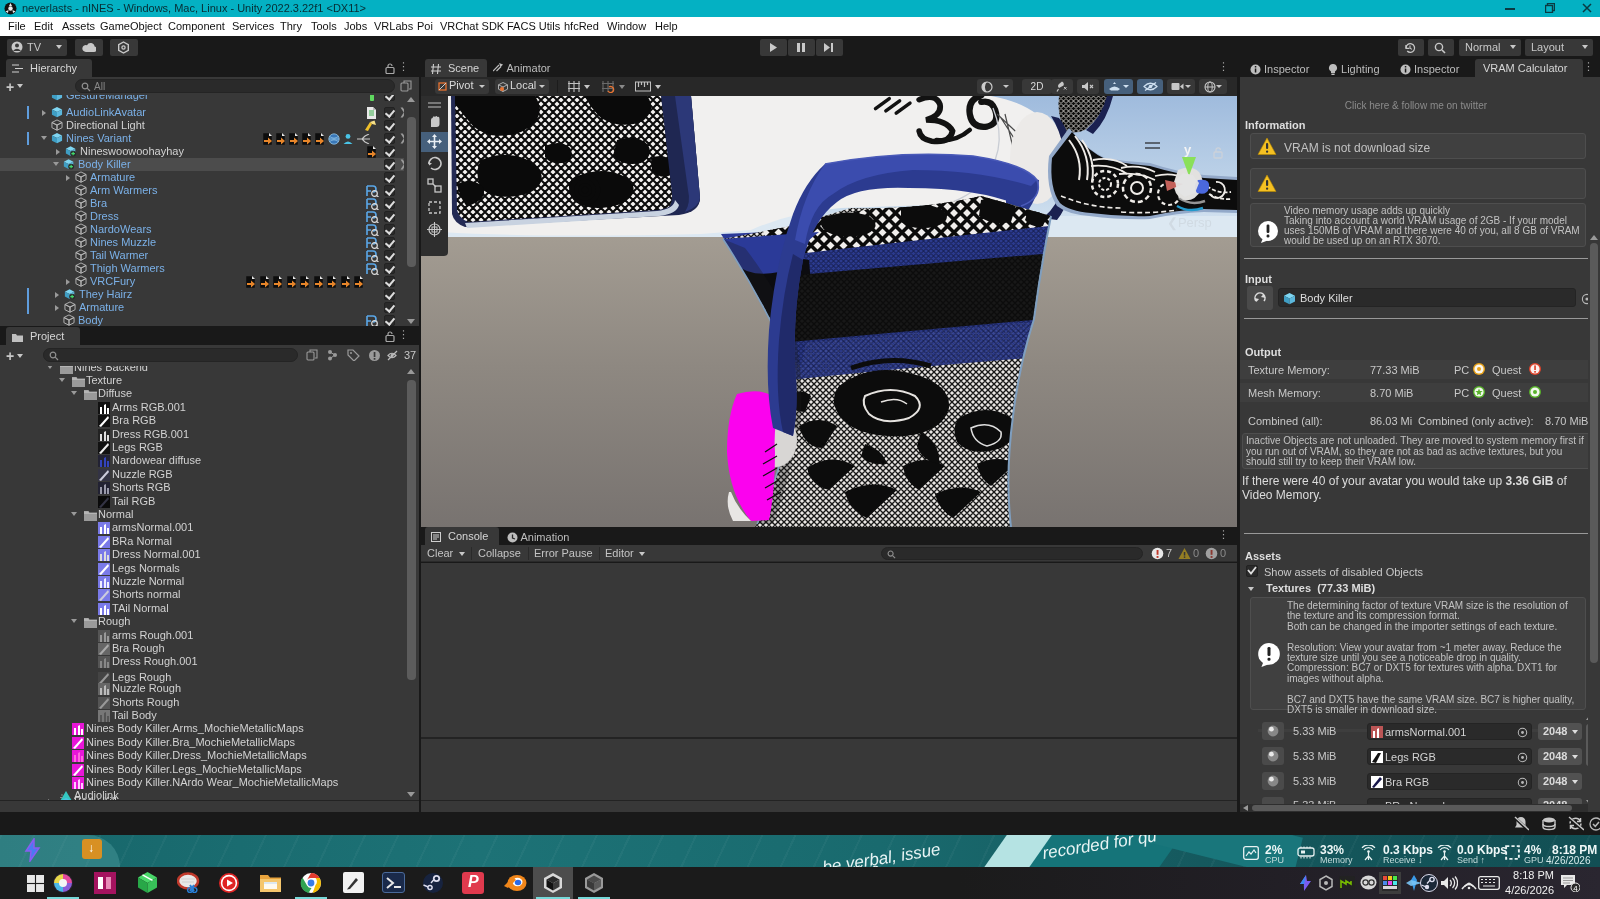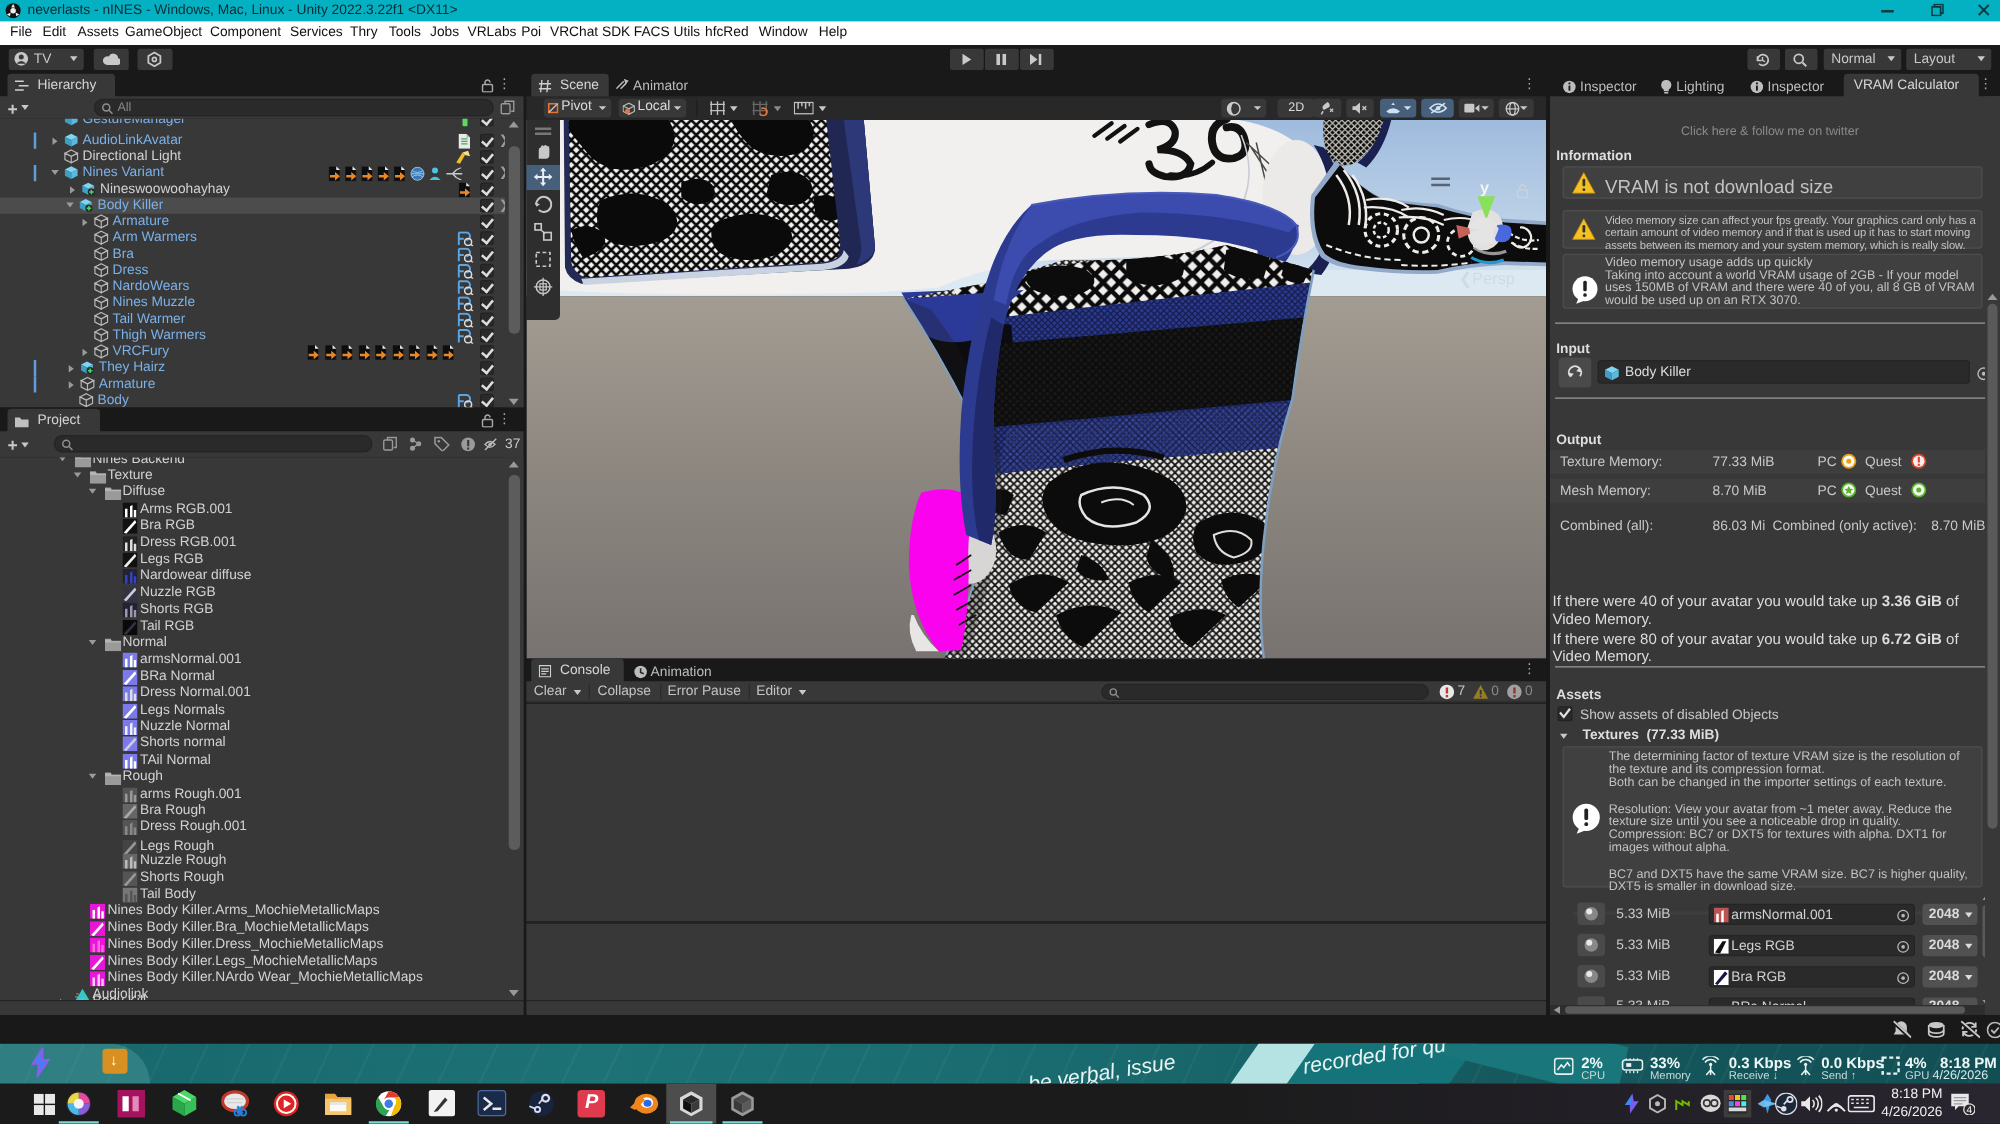--- a/index.html
+++ b/index.html
@@ -1126,29 +1126,28 @@
 </div>
 <div class="abs panel" style="left:1240px;top:77px;width:360px;height:735px;overflow:hidden" id="vram">
  <div class="abs" style="left:0;top:23px;width:352px;text-align:center;color:#8b8b8b;font-size:10px">Click here &amp; follow me on twitter</div>
  <div class="abs" style="left:5px;top:42px;color:#dedede;font-size:11px;font-weight:bold">Information</div>
  <div class="hb" style="left:10px;top:56px;width:336px;height:26px">
   <svg style="position:absolute;left:6px;top:3px" width="20" height="19" viewBox="0 0 20 19">
           <path d="M10 1 L19 17.5 H1Z" fill="#f5c022" stroke="#b98a00" stroke-width="0.6"></path>
           <rect x="9" y="6" width="2.2" height="6" rx="1" fill="#333"></rect>
           <rect x="9" y="13.6" width="2.2" height="2.2" rx="1" fill="#333"></rect>
         </svg>
-  <span style="position:absolute;left:33px;top:7px;font-size:15px">VRAM is not download size</span>
+  <span style="position:absolute;left:33px;top:7px;font-size:12px">VRAM is not download size</span>
  </div>
  <div class="hb" style="left:10px;top:91px;width:336px;height:31px">
   <svg style="position:absolute;left:6px;top:5px" width="20" height="19" viewBox="0 0 20 19">
           <path d="M10 1 L19 17.5 H1Z" fill="#f5c022" stroke="#b98a00" stroke-width="0.6"></path>
           <rect x="9" y="6" width="2.2" height="6" rx="1" fill="#333"></rect>
           <rect x="9" y="13.6" width="2.2" height="2.2" rx="1" fill="#333"></rect>
         </svg>
-  <div style="position:absolute;left:33px;top:2px;width:300px;font-size:9px;line-height:10px;letter-spacing:-0.1px">Video memory size can affect your fps greatly. Your graphics card only has a certain amount of video memory and if that is used up it has to start moving assets between its memory and your system memory, which is really slow.</div>
  </div>
  <div class="hb" style="left:10px;top:126px;width:336px;height:44px">
   <svg style="position:absolute;left:5px;top:16px" width="24" height="24" viewBox="0 0 24 24">
           <circle cx="12" cy="11" r="10" fill="#fff"></circle>
           <path d="M7 18 L5 23 L13 20Z" fill="#fff"></path>
           <rect x="10.6" y="4.5" width="2.8" height="8.5" rx="1.2" fill="#222"></rect>
           <rect x="10.6" y="14.6" width="2.8" height="2.8" rx="1.2" fill="#222"></rect>
         </svg>
   <div style="position:absolute;left:33px;top:2px;width:300px;font-size:10px;line-height:10px">Video memory usage adds up quickly<br>Taking into account a world VRAM usage of 2GB - If your model uses 150MB of VRAM and there were 40 of you, all 8 GB of VRAM would be used up on an RTX 3070.</div>
  </div>
@@ -1203,22 +1202,24 @@
  <div class="abs" style="left:252px;top:310px;color:#c8c8c8;font-size:11px">Quest</div>
  <svg style="position:absolute;left:288px;top:308px" width="14" height="14" viewBox="0 0 14 14">
         <circle cx="7" cy="7" r="6" fill="#58b32a"></circle>
         <circle cx="7" cy="7" r="4.6" fill="#f2f8ee"></circle>
         <circle cx="7" cy="7" r="2" fill="#58b32a"></circle>
       </svg>
  <div class="abs" style="left:8px;top:338px;color:#c8c8c8;font-size:11px">Combined (all):</div>
  <div class="abs" style="left:130px;top:338px;color:#c8c8c8;font-size:11px">86.03 Mi</div>
  <div class="abs" style="left:178px;top:338px;color:#c8c8c8;font-size:11px">Combined (only active):</div>
  <div class="abs" style="left:305px;top:338px;color:#c8c8c8;font-size:11px">8.70 MiB</div>
+ <div class="hb" style="left:2px;top:356px;width:350px;height:36px">
+  <div style="position:absolute;left:3px;top:2px;width:344px;font-size:10px;line-height:10.6px">Inactive Objects are not unloaded. They are moved to system memory first if you run out of VRAM, so they are not as bad as active textures, but you should still try to keep their VRAM low.</div>
+ </div>
  <div class="abs" style="left:2px;top:397px;width:348px;color:#dcdcdc;font-size:12px;line-height:14px">If there were 40 of your avatar you would take up <b>3.36 GiB</b> of Video Memory.</div>
- <div class="abs" style="left:2px;top:427px;width:348px;color:#dcdcdc;font-size:12px;line-height:14px">If there were 80 of your avatar you would take up <b>6.72 GiB</b> of Video Memory.</div>
  <div class="abs" style="left:4px;top:456px;width:348px;height:1px;background:#999"></div>
  <div class="abs" style="left:5px;top:473px;color:#dedede;font-size:11px;font-weight:bold">Assets</div>
  <div class="abs" style="left:6px;top:488px;width:12px;height:12px;background:#2a2a2a;border:1px solid #222;border-radius:2px"></div>
  <svg style="position:absolute;left:7px;top:489px" width="10" height="9" viewBox="0 0 10 9">
         <path d="M1 4 L4 7.5 L9 1" fill="none" stroke="#e0e0e0" stroke-width="1.8"></path>
       </svg>
  <div class="abs" style="left:24px;top:489px;color:#c8c8c8;font-size:11px">Show assets of disabled Objects</div>
  <span class="arr dn" style="position:absolute;left:8px;top:510px;border-top-color:#c8c8c8"></span>
  <div class="abs" style="left:26px;top:505px;color:#dedede;font-size:11px;font-weight:bold">Textures&nbsp; (77.33 MiB)</div>
  <div class="hb" style="left:10px;top:520px;width:336px;height:113px">

